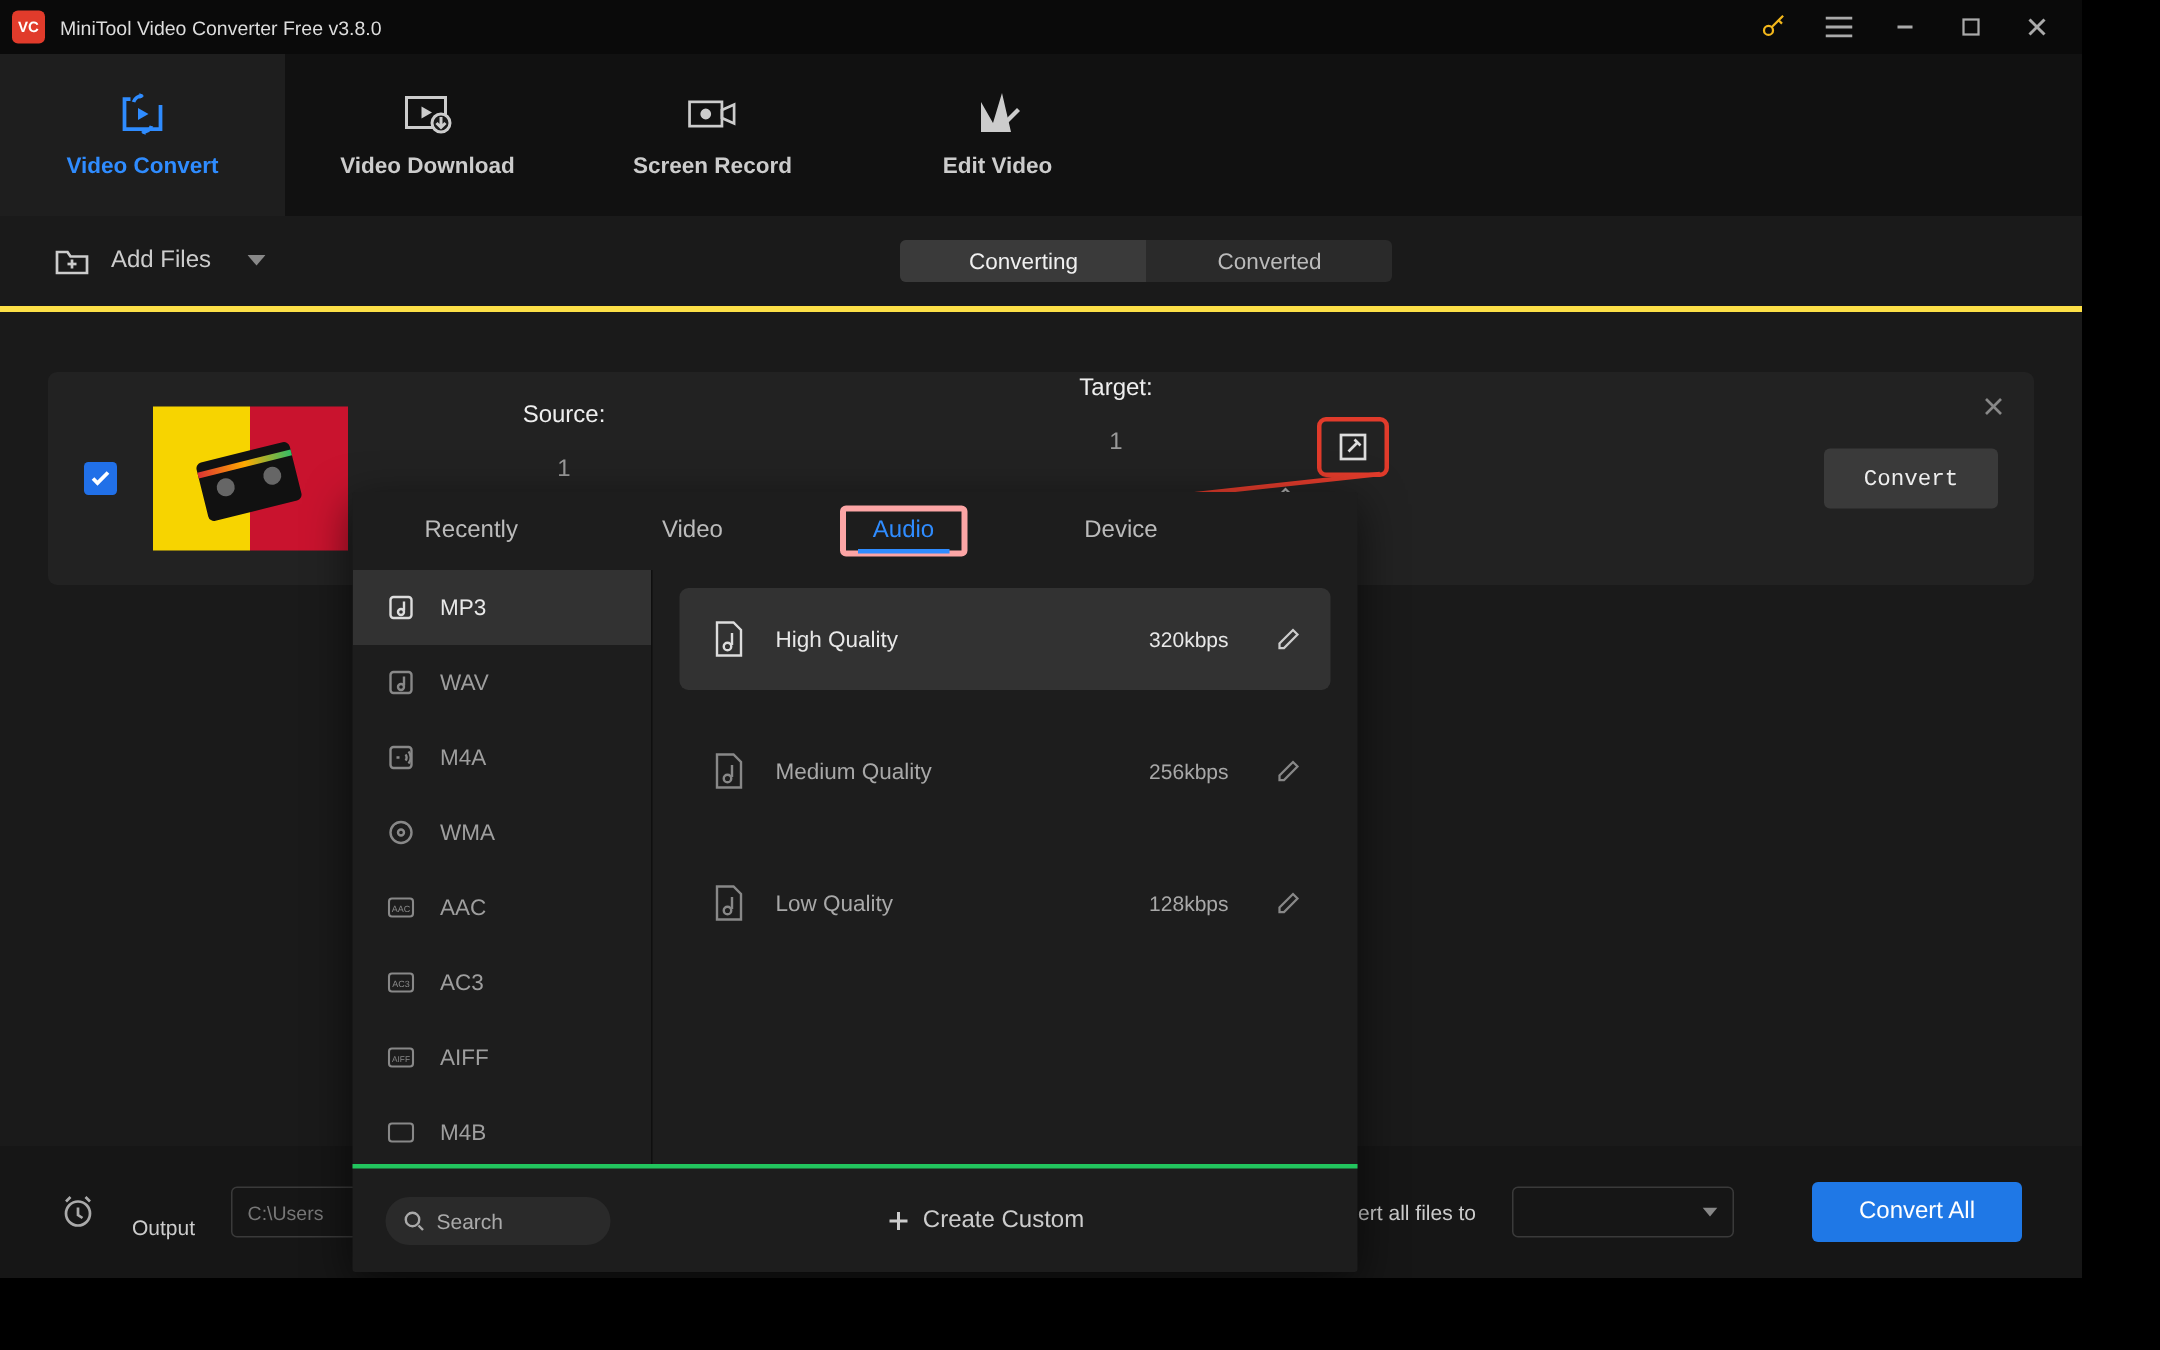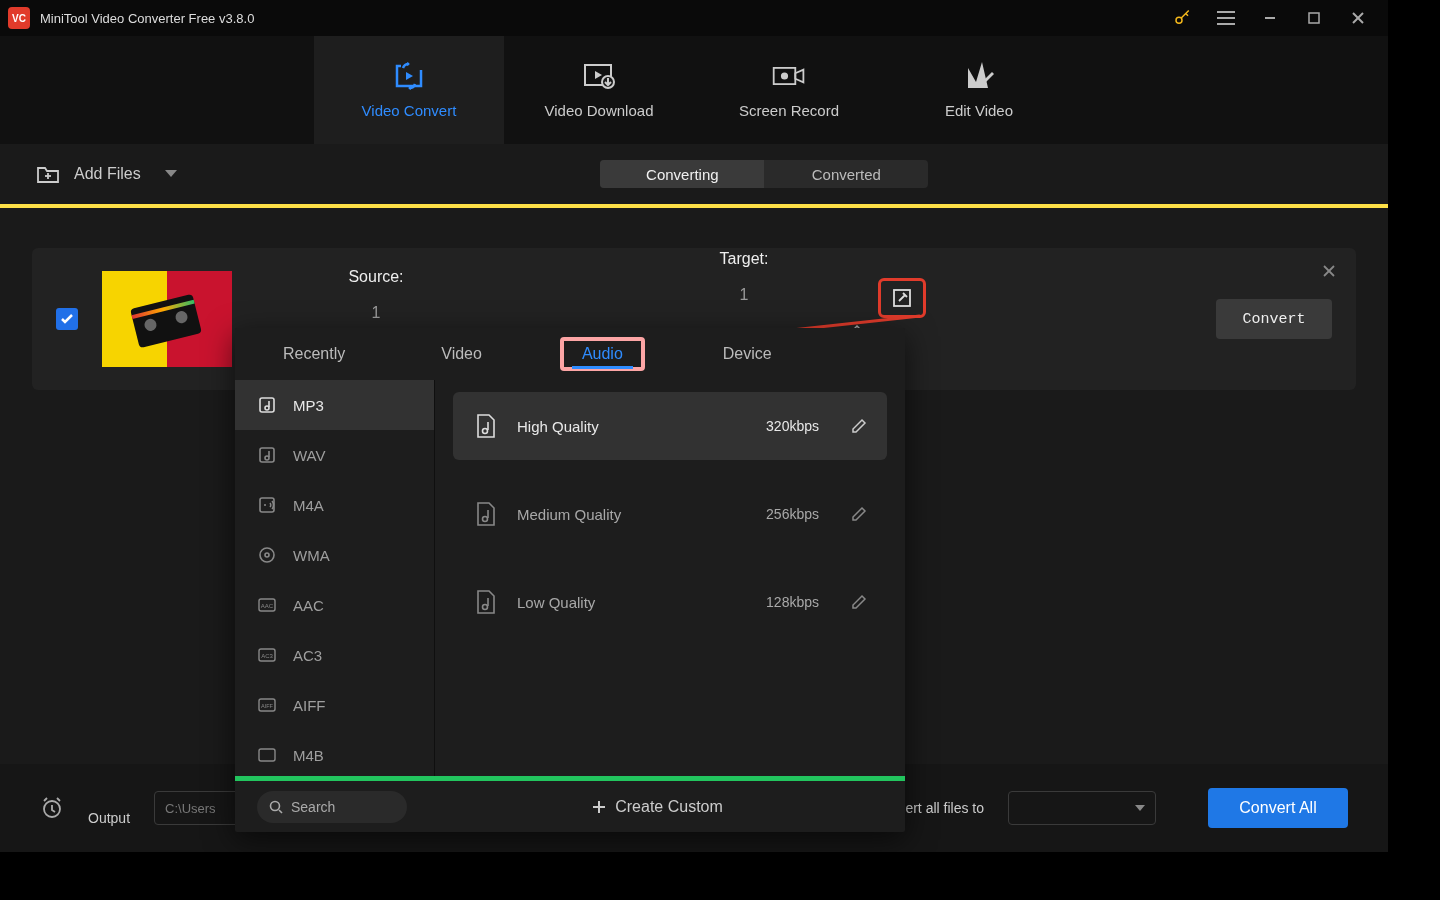--- a/index.html
+++ b/index.html
@@ -8,21 +8,21 @@
 
 
 .titlebar { height: 36px; background: #0a0a0a; display: flex; align-items: center; padding: 0 8px; }
 .app-logo { width: 22px; height: 22px; background: #e13b2b; border-radius: 4px; display: flex; align-items: center; justify-content: center; color: #fff; font-size: 10px; font-weight: 700; margin-right: 10px; }
 .app-title { color: #ddd; font-size: 13px; }
 .title-spacer { flex: 1; }
 .title-btn { width: 44px; height: 36px; display: flex; align-items: center; justify-content: center; color: #aaa; }
 .key-icon { color: #f3b71b; }
 
 
-.topnav { height: 108px; background: #111; display: flex; justify-content: center; align-items: stretch; }
+.topnav { height: 108px; background: #111; display: flex; align-items: stretch; font-weight: bold; }
 .topnav-tab { width: 190px; display: flex; flex-direction: column; align-items: center; justify-content: center; gap: 12px; color: #ccc; font-size: 15px; }
 .topnav-tab.active { background: #1e1e1e; color: #2f8cff; }
 .topnav-ico { width: 36px; height: 28px; display: flex; align-items: center; justify-content: center; }
 
 
 .subbar { height: 64px; background: #1a1a1a; display: flex; align-items: center; padding: 0 36px; border-bottom: 4px solid #fde047; }
 .addfiles { display: flex; align-items: center; gap: 14px; color: #ccc; font-size: 16px; }
 .addfiles-ico { width: 24px; height: 20px; display: flex; align-items: center; justify-content: center; }
 .addfiles-caret { margin-left: 10px; color: #888; }
 .subbar-center { flex: 1; display: flex; justify-content: center; }
@@ -71,21 +71,21 @@
 .fmt-item.selected { background: #323232; color: #e8e8e8; }
 .fmt-item-ico { width: 20px; height: 20px; display: flex; align-items: center; justify-content: center; }
 
 .quality-list { flex: 1; padding: 12px 18px; display: flex; flex-direction: column; gap: 20px; }
 .q-item { height: 68px; border-radius: 6px; display: flex; align-items: center; padding: 0 20px; gap: 18px; color: #a8a8a8; }
 .q-item.selected { background: #323232; color: #e8e8e8; }
 .q-ico { width: 26px; height: 26px; display: flex; align-items: center; justify-content: center; }
 .q-label { flex: 1; font-size: 15px; }
 .q-rate { font-size: 14px; margin-right: 14px; }
 
-.pop-footer { height: 56px; border-top: 5px solid #22c55e; display: flex; align-items: center; padding: 0 22px; gap: 24px; }
+.pop-footer { height: 72px; border-top: 3px solid #22c55e; display: flex; align-items: center; padding: 0 22px; gap: 24px; }
 .search-box { width: 150px; height: 32px; background: #2a2a2a; border-radius: 16px; display: flex; align-items: center; padding: 0 12px; gap: 8px; color: #aaa; font-size: 14px; }
 .create-custom { margin: 0 auto; display: flex; align-items: center; gap: 8px; color: #ccc; font-size: 16px; }
 
 
 .bottombar { position: absolute; bottom: 0; left: 0; right: 0; height: 88px; background: #161616; display: flex; align-items: center; padding: 0 40px; gap: 24px; }
 .alarm-ico { width: 24px; height: 24px; color: #aaa; }
 .output-label { font-size: 14px; color: #ccc; margin-top: 20px; }
 .output-path { width: 300px; height: 34px; border: 1px solid #3a3a3a; border-radius: 4px; padding: 0 10px; display: flex; align-items: center; color: #777; font-size: 13px; }
 .allfiles-label { margin-left: auto; font-size: 14px; color: #ccc; }
 .allfiles-dd { width: 148px; height: 34px; border: 1px solid #3a3a3a; border-radius: 4px; display: flex; align-items: center; justify-content: flex-end; padding: 0 10px; color: #888; }

